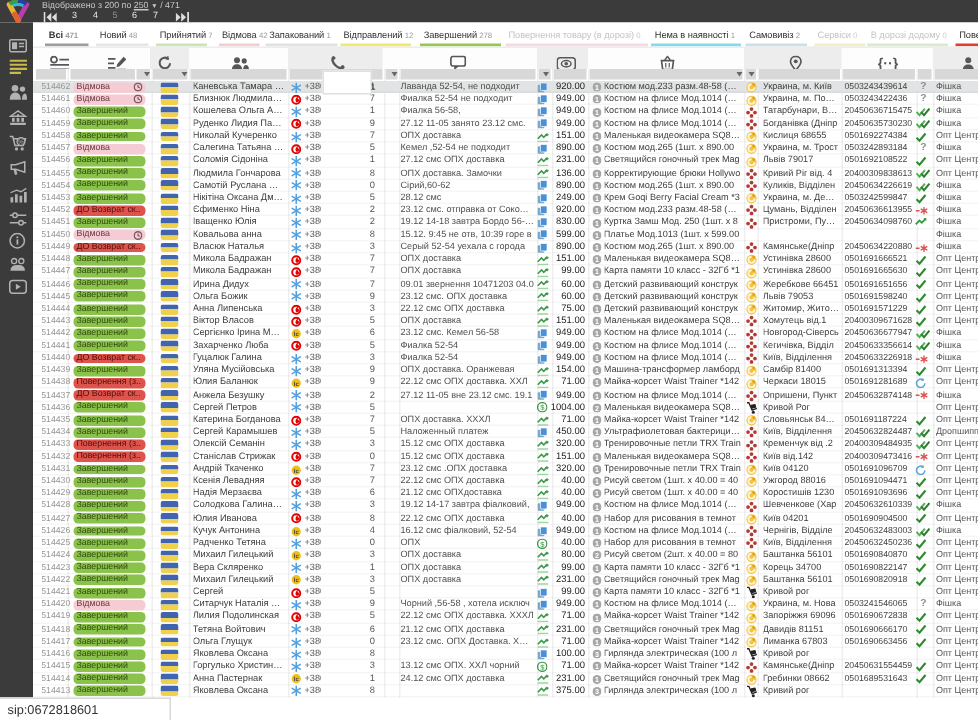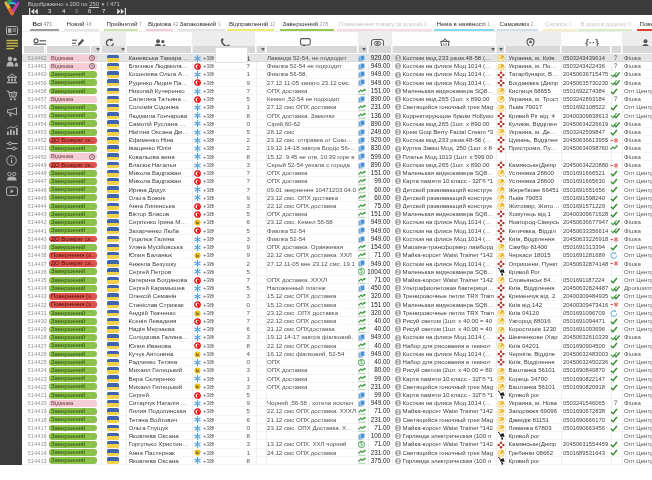--- a/index.html
+++ b/index.html
@@ -2617,12 +2617,13 @@
           <rect x="3.6" y="1.6" width="3.4" height="2.6" rx="0.4" fill="#222" transform="rotate(-12 5.3 2.9)"></rect>
           <circle cx="5.2" cy="6.8" r="1" fill="#222"></circle>
         </svg>
       </span>
       <span class="cell ell" style="left:486.5px;width:51px;font-size:6.1px;color:#3d3d3d">Кривий рог</span>
       <span class="cell" style="left:541px;width:47px;font-size:5.8px;color:#444"></span>
       <span class="cell" style="left:602px;width:29.5px;font-size:6px;color:#555">Опт Центр</span>
     </div>
     <div class="ab" style="left:215px;top:47px;width:33px;height:15.5px;background:#fff;border:1px solid #e0e0e0;z-index:5"></div>
     <div class="ab" style="left:247px;top:55.2px;font-size:6.2px;color:#555;z-index:6">1</div>
+    <div class="ab" style="left:0;top:464.5px;width:114px;height:15.5px;background:#fff;border:1px solid #d7d7d7;border-left:none;border-bottom:none;z-index:10;font-size:8.5px;color:#333;line-height:15px;padding-left:5px">sip:0672818601</div>
   </div>
 </body></html>

